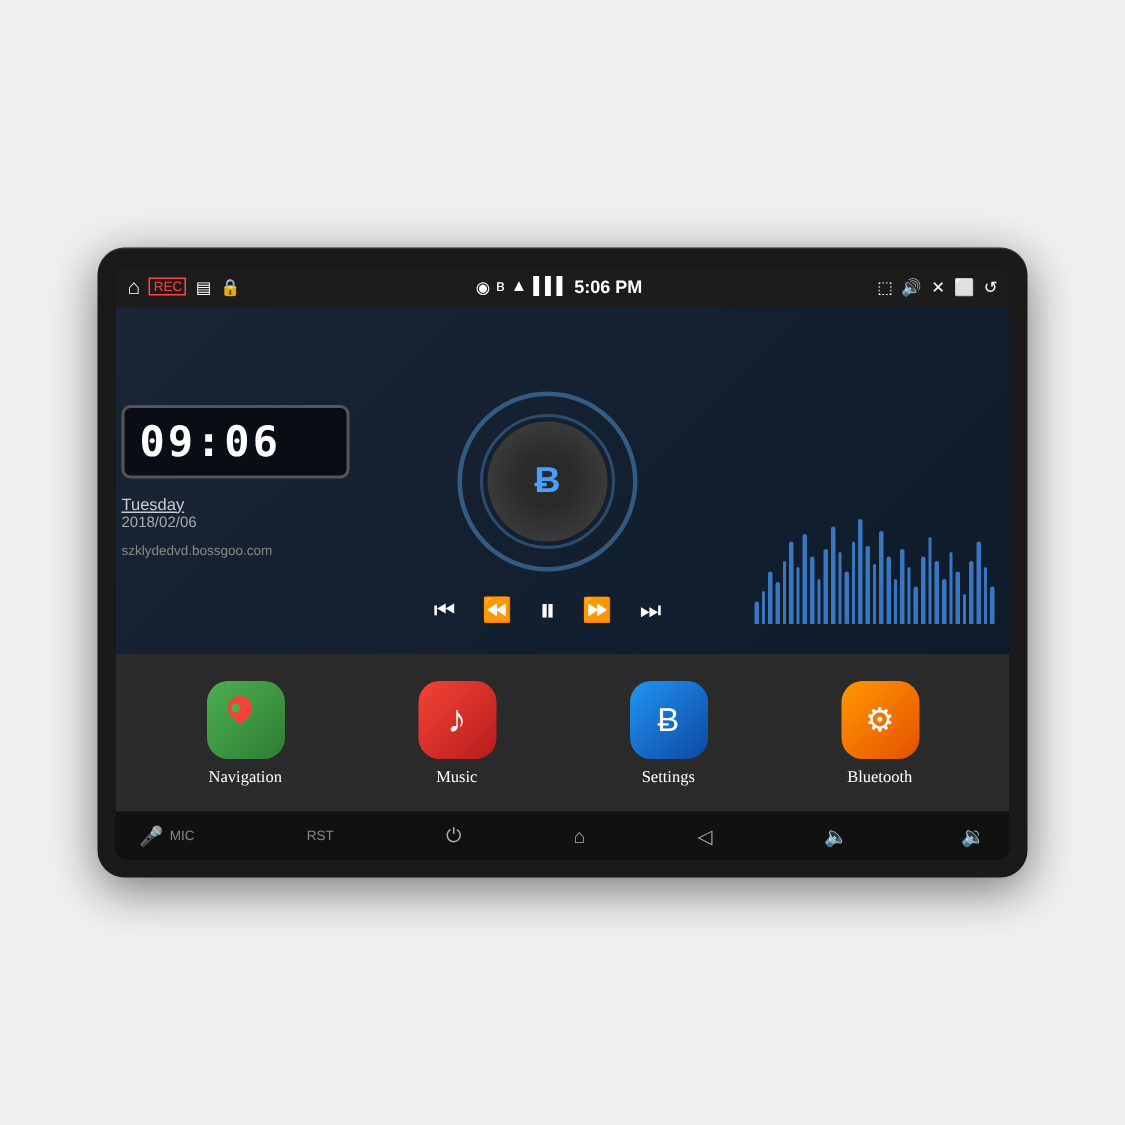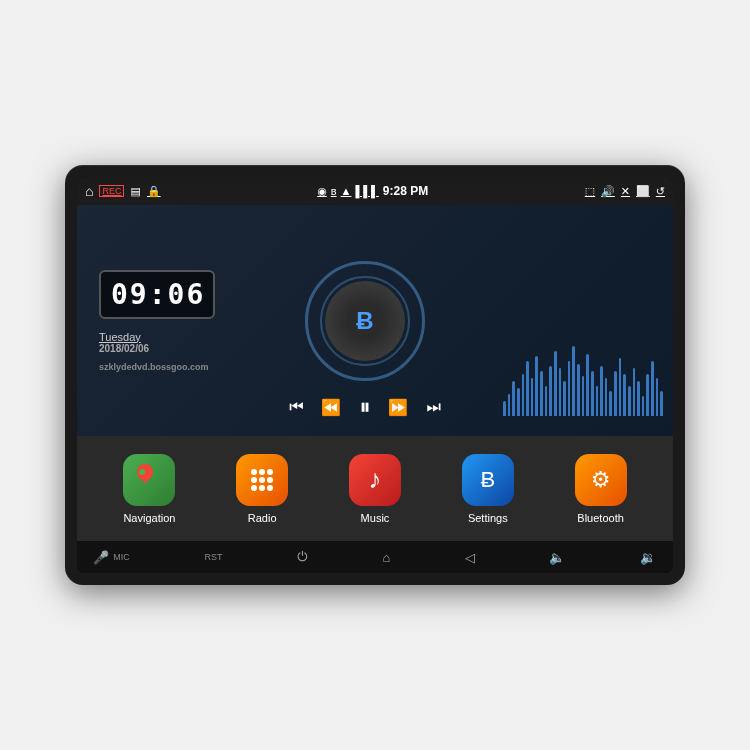--- a/index.html
+++ b/index.html
@@ -59,21 +59,20 @@
 
     .status-right {
       display: flex;
       align-items: center;
       gap: 6px;
     }
 
     .status-icon {
       color: #fff;
       font-size: 11px;
-      text-decoration: underline;
     }
 
     .status-time {
       color: #fff;
       font-size: 12px;
       font-weight: bold;
     }
 
     .home-icon {
       color: #fff;
@@ -95,21 +94,21 @@
       flex: 1;
       display: flex;
       align-items: stretch;
       position: relative;
       background: linear-gradient(135deg, #1a2535 0%, #0d1b2a 100%);
     }
 
     
     .clock-section {
       width: 160px;
-      padding: 16px 22px;
+      padding: 16px 4px;
       display: flex;
       flex-direction: column;
       justify-content: center;
       flex-shrink: 0;
     }
 
     .clock-box {
       background: rgba(0,0,0,0.6);
       border: 2px solid #555;
       border-radius: 6px;
@@ -128,21 +127,20 @@
     .clock-day {
       color: #ccc;
       font-size: 11px;
       margin-top: 4px;
       text-decoration: underline;
     }
 
     .clock-date {
       color: #aaa;
       font-size: 10px;
-      font-weight: bold;
     }
 
     
     .player-center {
       flex: 1;
       display: flex;
       align-items: center;
       justify-content: center;
       position: relative;
     }
@@ -262,20 +260,21 @@
     .app-icon-nav { background: linear-gradient(135deg, #4CAF50, #2e7d32); }
     .app-icon-radio { background: linear-gradient(135deg, #FF9800, #e65100); }
     .app-icon-music { background: linear-gradient(135deg, #f44336, #b71c1c); }
     .app-icon-bt { background: linear-gradient(135deg, #2196F3, #0d47a1); }
     .app-icon-settings { background: linear-gradient(135deg, #FF9800, #e65100); }
 
     .app-label {
       color: #fff;
       font-size: 11px;
       text-align: center;
+      font-family: Liberation Serif, serif;
     }
 
     
     .hardware-bar {
       width: 100%;
       height: 32px;
       background: #111;
       display: flex;
       align-items: center;
       justify-content: space-between;
@@ -360,21 +359,21 @@
         <span class="home-icon">⌂</span>
         <span class="status-icon" style="font-size:9px; border:1px solid #f44;color:#f44;padding:0 2px;">REC</span>
         <span class="status-icon">▤</span>
         <span class="status-icon">🔒</span>
       </div>
       <div class="status-center">
         <span class="status-icon">◉</span>
         <span class="status-icon">ʙ</span>
         <span class="status-icon">▲</span>
         <span class="status-icon">▌▌▌</span>
-        <span class="status-time">9:28 PM</span>
+        <span class="status-time">5:06 PM</span>
       </div>
       <div class="status-right">
         <span class="status-icon">⬚</span>
         <span class="status-icon">🔊</span>
         <span class="status-icon">✕</span>
         <span class="status-icon">⬜</span>
         <span class="status-icon">↺</span>
       </div>
     </div>
 
@@ -451,36 +450,20 @@
 
       <div class="app-grid">
 
         <div class="app-item">
           <div class="app-icon app-icon-nav">
             <div class="map-dot"></div>
           </div>
           <span class="app-label">Navigation</span>
         </div>
 
-        <div class="app-item">
-          <div class="app-icon app-icon-radio">
-            <div class="radio-dots">
-              <div class="radio-dot"></div>
-                <div class="radio-dot"></div>
-                <div class="radio-dot"></div>
-              <div class="radio-dot"></div>
-                <div class="radio-dot"></div>
-                <div class="radio-dot"></div>
-              <div class="radio-dot"></div>
-                <div class="radio-dot"></div>
-                <div class="radio-dot"></div>
-            </div>
-          </div>
-          <span class="app-label">Radio</span>
-        </div>
 
         <div class="app-item">
           <div class="app-icon app-icon-music">
             <span class="music-note">♪</span>
           </div>
           <span class="app-label">Music</span>
         </div>
 
         <div class="app-item">
           <div class="app-icon app-icon-bt">

